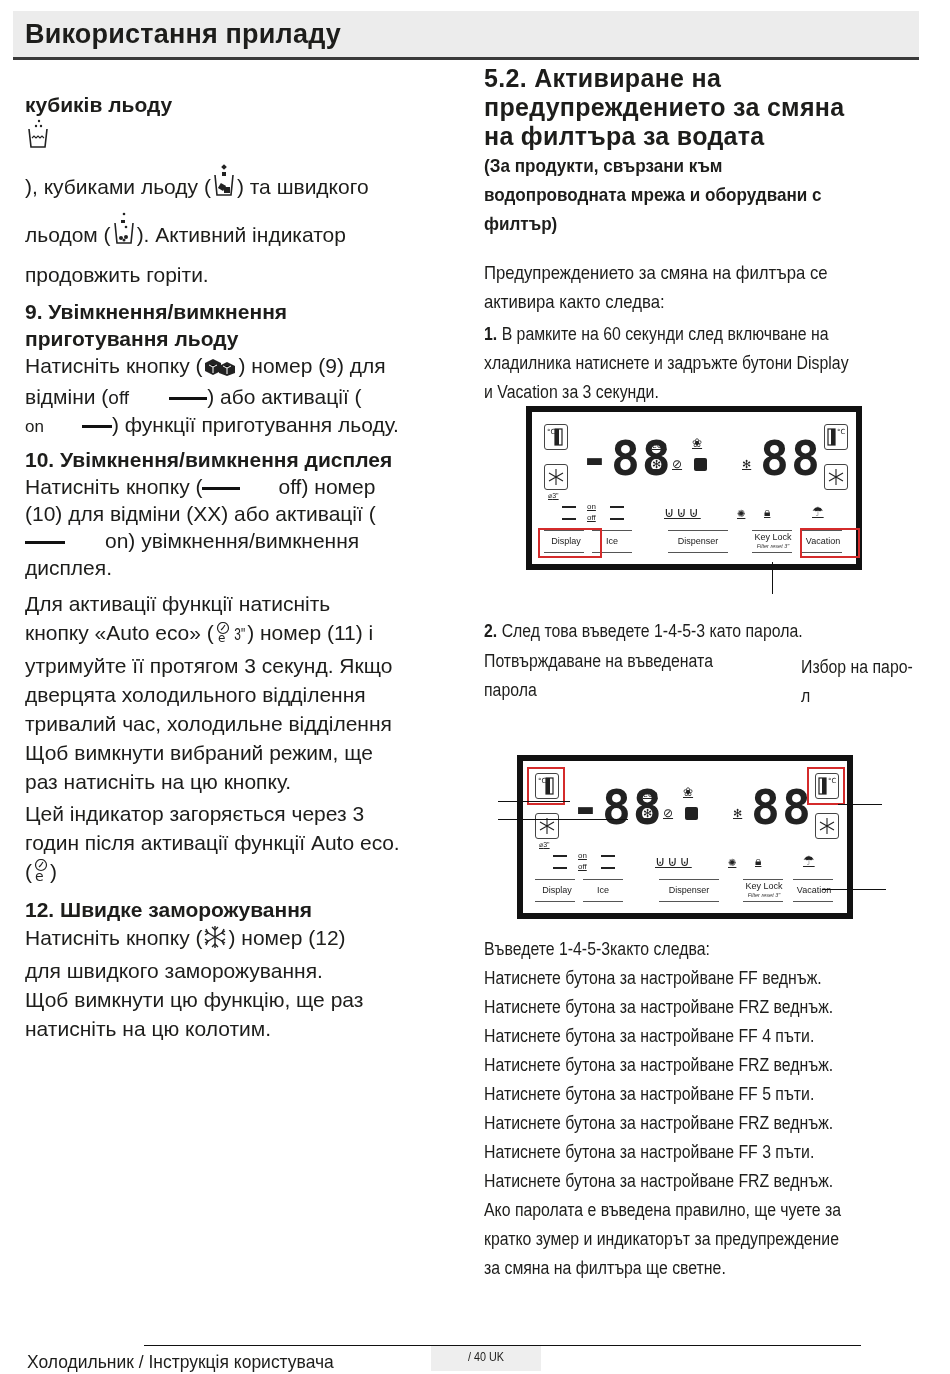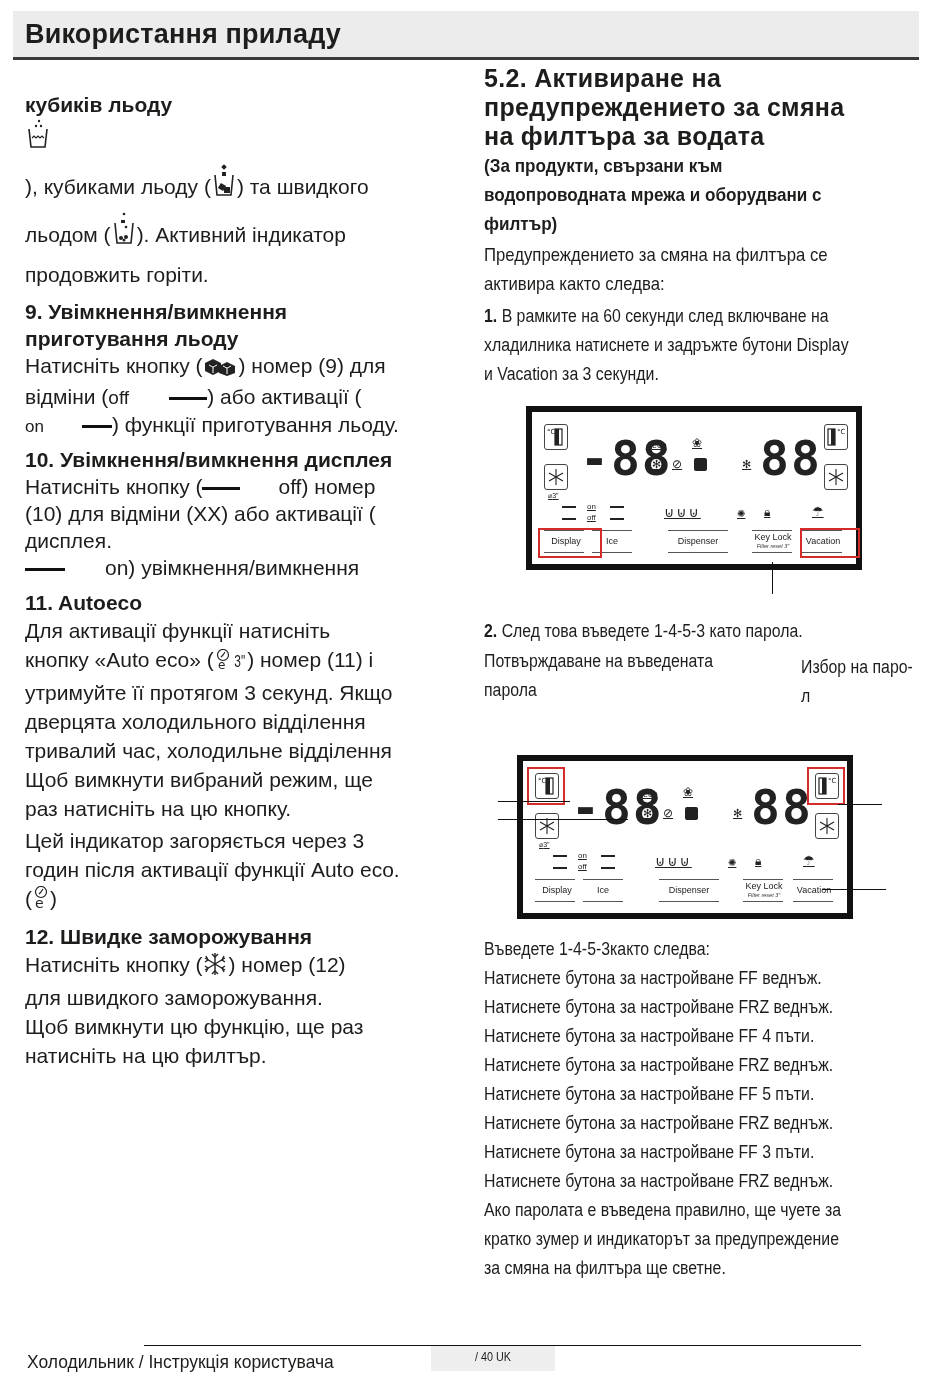--- a/index.html
+++ b/index.html
@@ -32,21 +32,21 @@
   .btn-label { position: absolute; font-size: 9px; color: #222; text-align: center; }
   .btn-line { position: absolute; height: 1px; background: #555; }
   .key-sub { position: absolute; font-size: 5.5px; font-style: italic; color: #333; text-align: center; }
   .box-btn { position: absolute; width: 22px; height: 24px; border: 1px solid #444; border-radius: 3px; background: #fff; }
   .red-box { position: absolute; border: 2px solid #d42b2b; }
   .callout { position: absolute; height: 1px; background: #111; }
   .callout-v { position: absolute; width: 1px; background: #111; }
 
   .footer-line { position: absolute; left: 144px; top: 1345px; width: 717px; height: 1px; background: #111; }
   .footer-text { position: absolute; left: 27px; top: 1351px; font-size: 19px; transform: scaleX(0.92); transform-origin: left; }
-  .footer-page { position: absolute; left: 431px; top: 1346px; width: 124px; height: 25px; background: #eeeeee; font-size: 12px; text-align: center; line-height: 22px; }
+  .footer-page { position: absolute; left: 431px; top: 1346px; width: 110px; height: 25px; background: #eeeeee; font-size: 12px; text-align: center; line-height: 22px; }
   .footer-page span { display: inline-block; transform: scaleX(0.9); }
 </style>
 </head>
 <body>
 
 <div class="header-bar">
   <div class="header-title">Використання приладу</div>
 </div>
 
 <div class="col-left">
@@ -88,26 +88,25 @@
             <path d="M24 11 L24 17 M20 9 L24 11 L28 9" stroke="#fff" stroke-width="1"></path>
           </svg></span><span>) номер (9) для</span></p>
     <p class="p-uk tight"><span>відміни (</span><span style="font-size:19px">off</span><span style="display:inline-block;width:38px;height:3px;background:#111;vertical-align:middle;margin-left:40px"></span><span>) або активації (</span></p>
     <p class="p-uk tight"><span style="font-size:17px">on</span><span style="display:inline-block;width:30px;height:3px;background:#111;vertical-align:middle;margin-left:38px"></span><span>) функції приготування льоду.</span></p>
   </div>
 
   <div style="margin-top:6px">
     <p class="h-uk">10. Увімкнення/вимкнення дисплея</p>
     <p class="p-uk tight"><span>Натисніть кнопку (</span><span style="display:inline-block;width:38px;height:3px;background:#111;vertical-align:middle"></span><span style="margin-left:38px">off</span><span>) номер</span></p>
     <p class="p-uk tight">(10) для відміни (XX) або активації (</p>
+    <p class="p-uk tight"><span style="display:inline-block;width:40px;height:3px;background:#111;vertical-align:middle"></span><span style="margin-left:40px">on</span><span>) увімкнення/вимкнення</span></p>
     <p class="p-uk tight">дисплея.</p>
-    <p class="p-uk tight"><span style="display:inline-block;width:40px;height:3px;background:#111;vertical-align:middle"></span><span style="margin-left:40px">on</span><span>) увімкнення/вимкнення</span></p>
   </div>
 
   <div style="margin-top:8px">
-    <p class="h-uk">11. Autoeco</p>
     <p class="p-uk">Для активації функції натисніть</p>
     <p class="p-uk"><span>кнопку «Auto eco» (</span><span class="ico"><svg width="16" height="22" viewBox="0 0 16 22">
             <circle cx="8" cy="6" r="5.5" fill="none" stroke="#222" stroke-width="1.2"></circle>
             <path d="M8 6 L10 3 M8 6 L6 8" stroke="#222" stroke-width="1.2"></path>
             <text x="3" y="20" font-size="12" font-family="DejaVu Sans, sans-serif" fill="#222">e</text>
           </svg></span><span style="font-size:17px;transform:scaleX(0.7);display:inline-block">3"</span><span>) номер (11) і</span></p>
     <p class="p-uk">утримуйте її протягом 3 секунд. Якщо</p>
     <p class="p-uk">дверцята холодильного відділення</p>
     <p class="p-uk">тривалий час, холодильне відділення</p>
     <p class="p-uk">Щоб вимкнути вибраний режим, ще</p>
@@ -125,36 +124,36 @@
   <div style="margin-top:6px">
     <p class="h-uk">12. Швидке заморожування</p>
     <p class="p-uk"><span>Натисніть кнопку (</span><span class="ico"><svg width="24" height="24" viewBox="0 0 24 24">
             <g stroke="#222" stroke-width="1.4" fill="none">
               <path d="M12 1 V23 M2 6 L22 18 M22 6 L2 18"></path>
               <path d="M9 2 L12 5 L15 2 M9 22 L12 19 L15 22 M2 10 L5 8 L3 4 M22 10 L19 8 L21 4 M2 14 L5 16 L3 20 M22 14 L19 16 L21 20"></path>
             </g>
           </svg></span><span>) номер (12)</span></p>
     <p class="p-uk">для швидкого заморожування.</p>
     <p class="p-uk">Щоб вимкнути цю функцію, ще раз</p>
-    <p class="p-uk">натисніть на цю филтър.</p>
+    <p class="p-uk">натисніть на цю колотим.</p>
   </div>
 </div>
 
 <div class="col-right">
   <div>
     <p class="h-bg">5.2. Активиране на</p>
     <p class="h-bg">предупреждението за смяна</p>
     <p class="h-bg">на филтъра за водата</p>
   </div>
   <div>
     <p class="h-bg-sub">(За продукти, свързани към</p>
     <p class="h-bg-sub">водопроводната мрежа и оборудвани с</p>
     <p class="h-bg-sub">филтър)</p>
   </div>
-  <div style="margin-top:2px">
+  <div style="margin-top:20px">
     <p class="p-bg">Предупреждението за смяна на филтъра се</p>
     <p class="p-bg">активира както следва:</p>
   </div>
   <div style="margin-top:4px">
     <p class="p-bg small"><span class="num-bold">1.</span> <span>В рамките на 60 секунди след включване на</span></p>
     <p class="p-bg small">хладилника натиснете и задръжте бутони Display</p>
     <p class="p-bg small">и Vacation за 3 секунди.</p>
   </div>
 </div>
 

